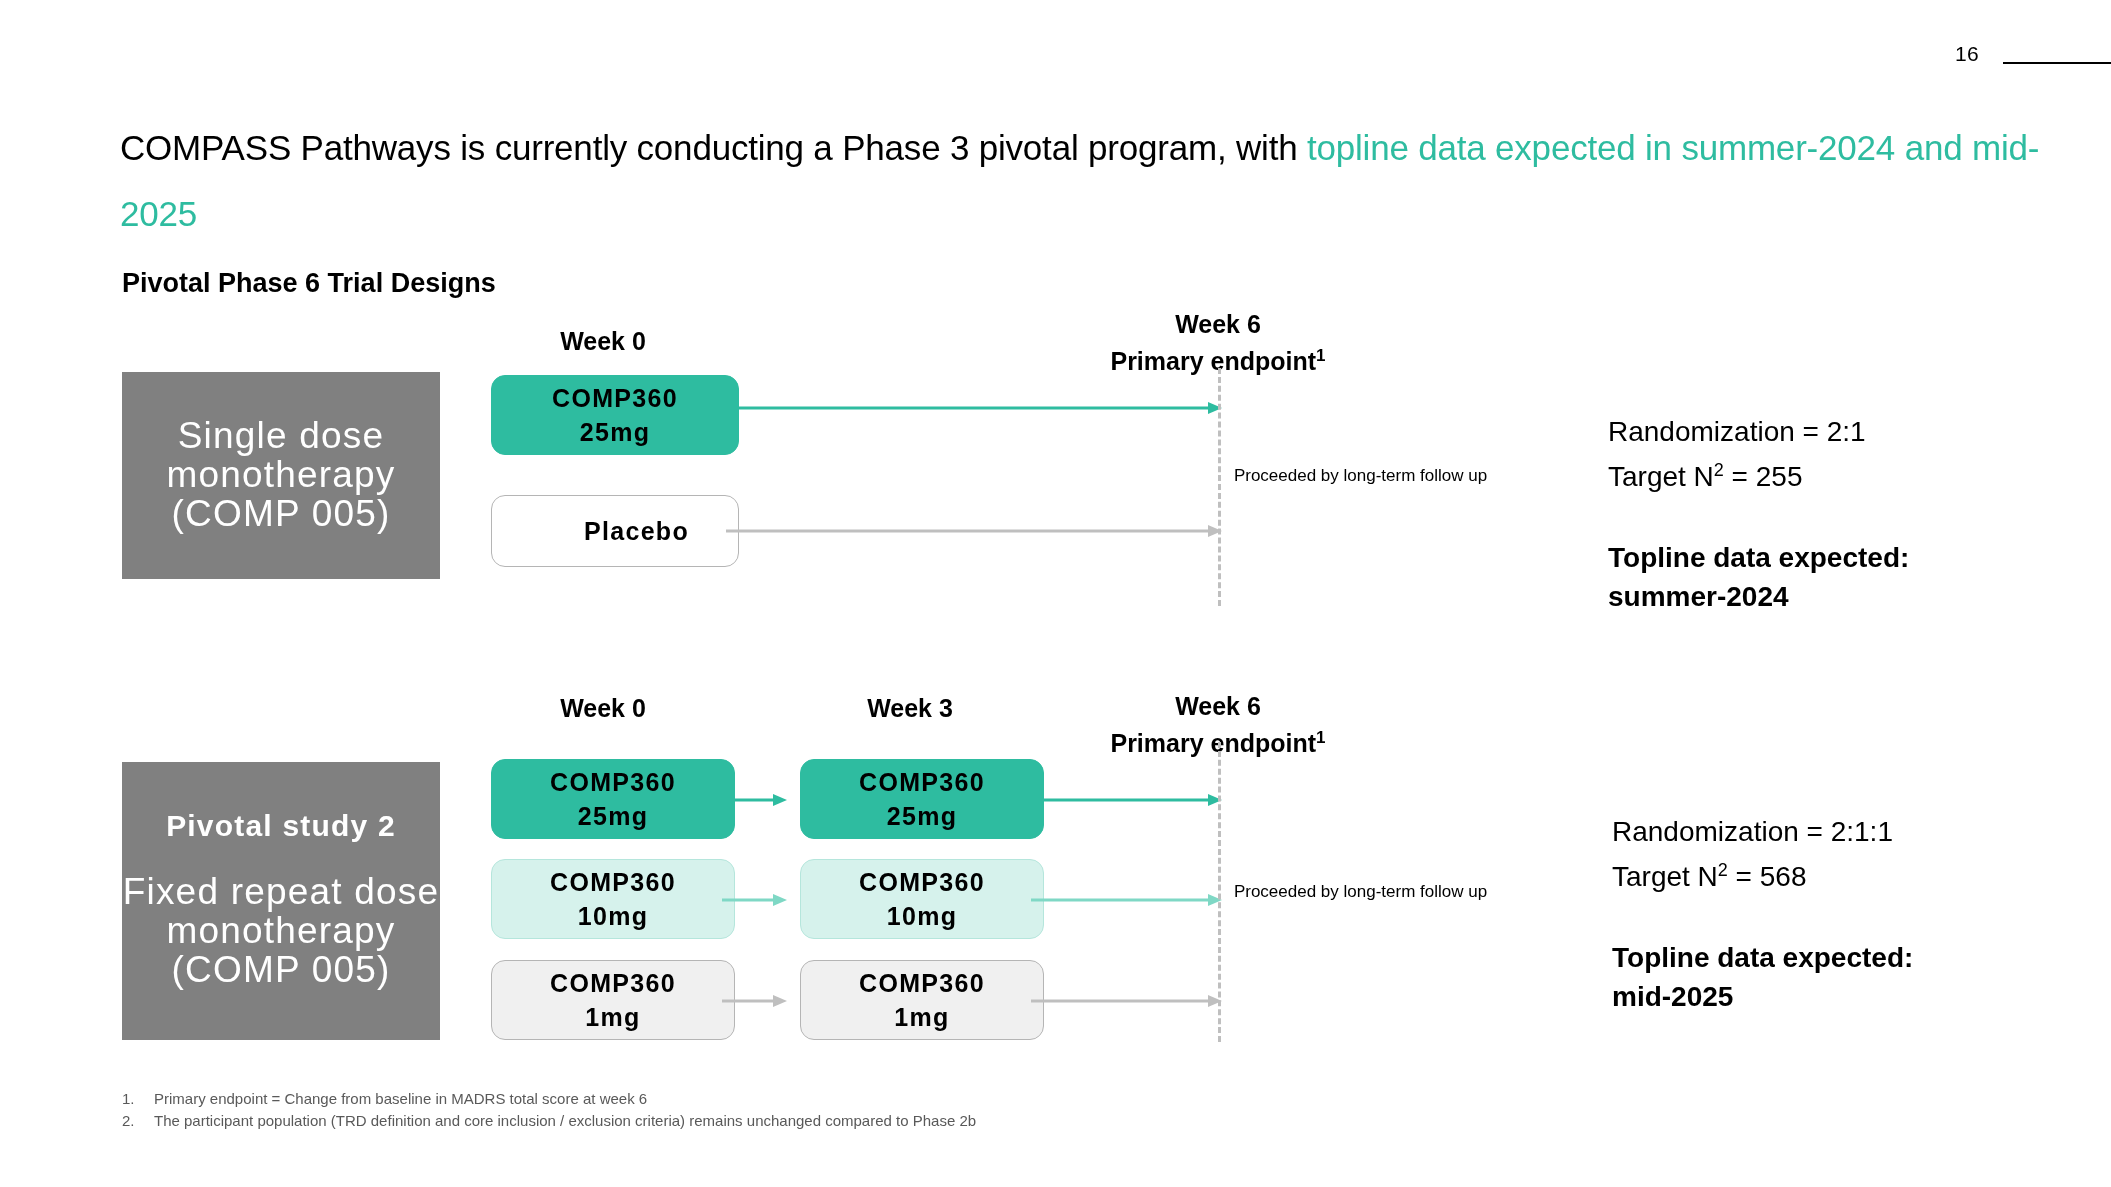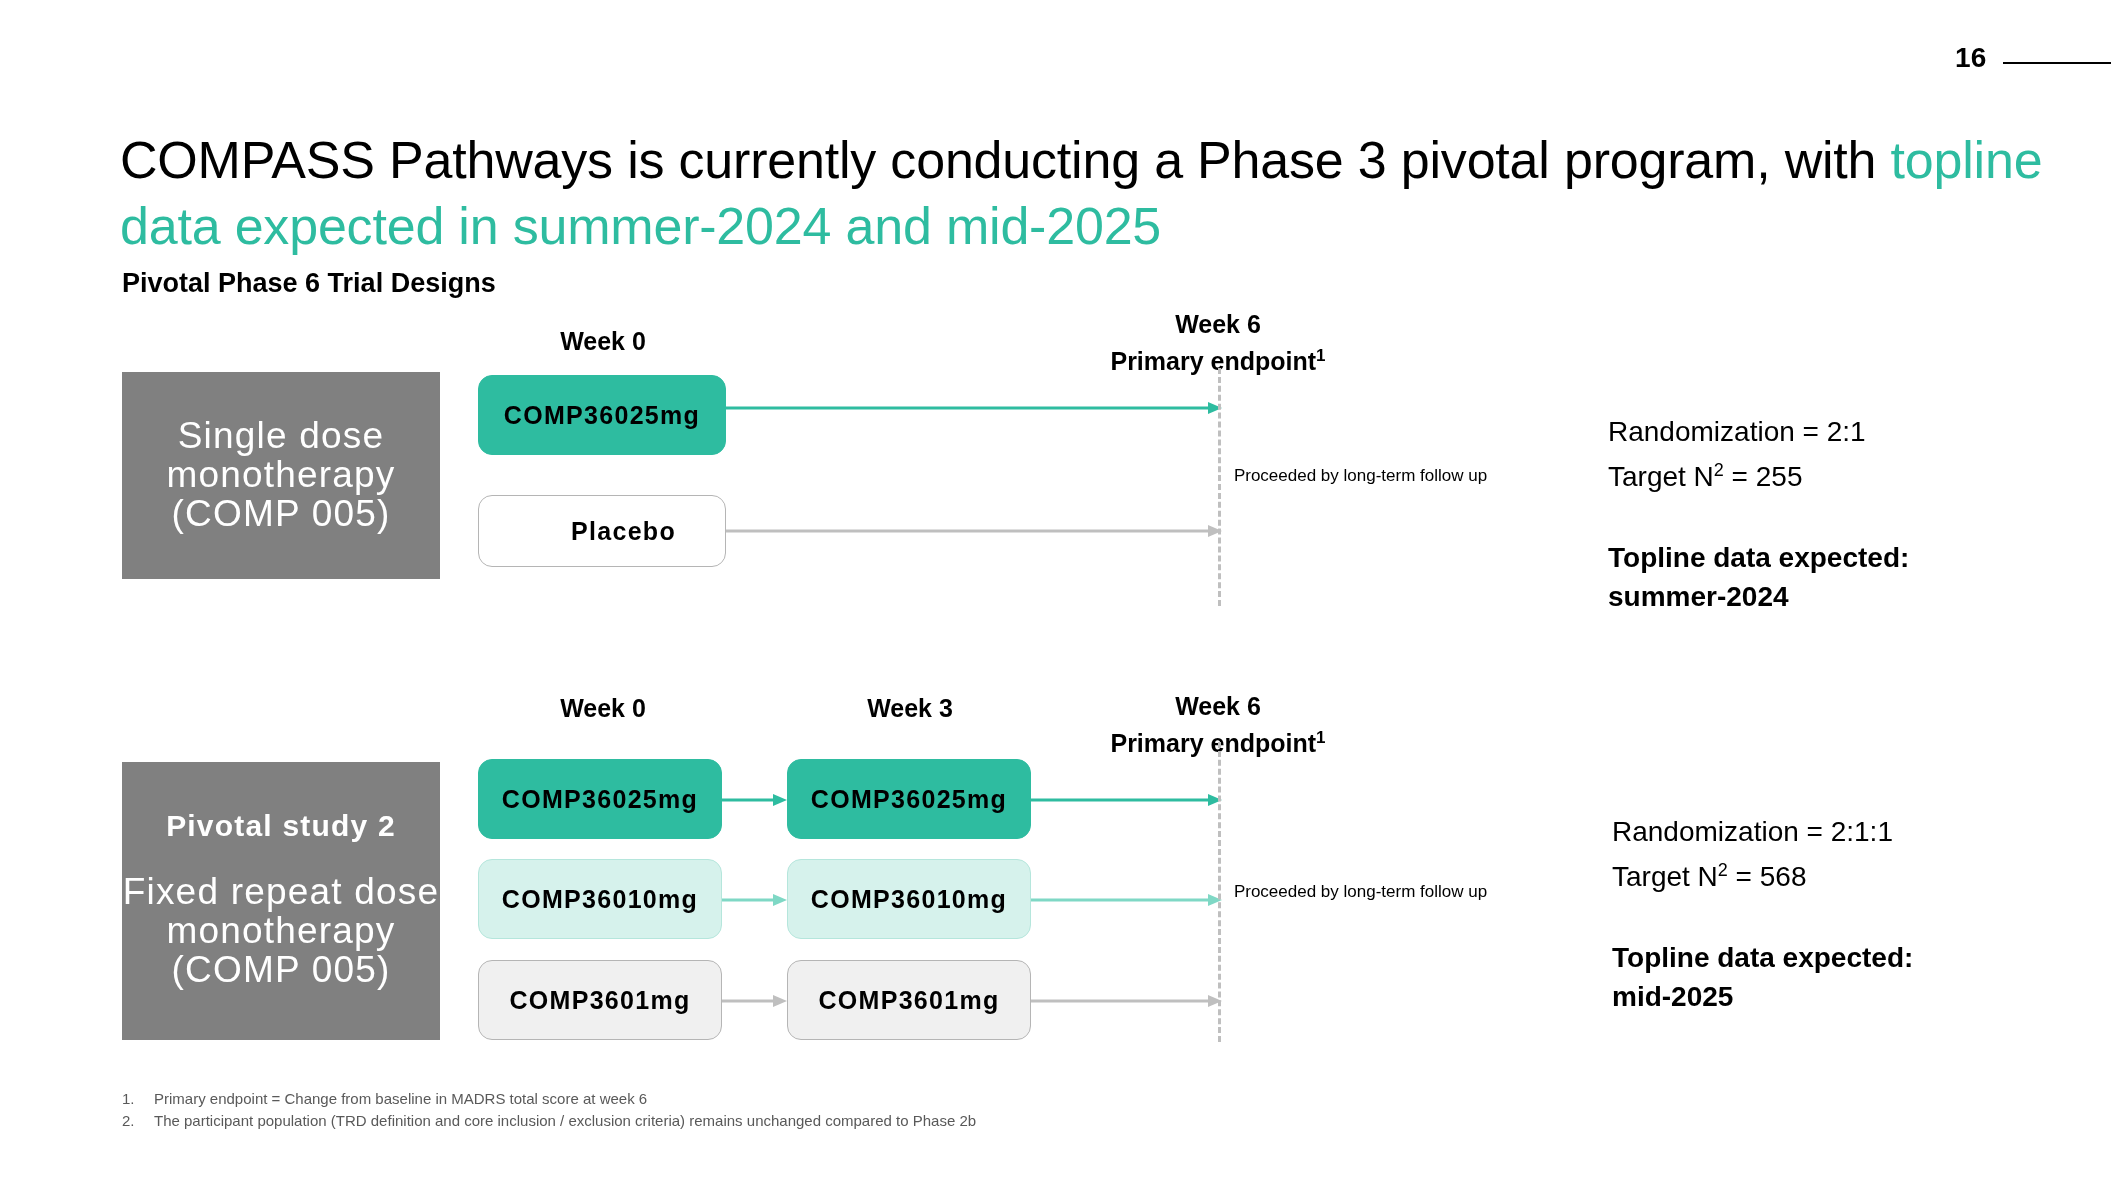--- a/index.html
+++ b/index.html
@@ -17,39 +17,39 @@
     height: 1187px;
     background: #ffffff;
     overflow: hidden;
   }
 
   
   .page-num {
     position: absolute;
     left: 1955px;
     top: 42px;
-    font-size: 28px;
-    font-weight: bold;
+    font-size: 21px;
+    font-weight: normal;
     letter-spacing: .3px;
   }
   .page-rule {
     position: absolute;
     left: 2003px;
     top: 62px;
     width: 108px;
     height: 2px;
     background: #000000;
   }
 
   .title {
     position: absolute;
     left: 120px;
     top: 92px;
     width: 1930px;
-    font-size: 52px;
+    font-size: 35px;
     line-height: 66px;
     font-weight: normal;
     color: #000000;
     letter-spacing: -0.2px;
   }
   .title .accent { color: #2ebca0; }
 
   .subtitle {
     position: absolute;
     left: 122px;
@@ -87,28 +87,29 @@
     text-align: center;
     line-height: 32px;
   }
   .wk-label sup { font-size: 17px; }
 
   .tbox {
     position: absolute;
     box-sizing: border-box;
     border-radius: 14px;
     display: flex;
-    flex-direction: row;
+    flex-direction: column;
     align-items: center;
     justify-content: center;
     font-size: 25px;
     font-weight: bold;
     letter-spacing: 1.3px;
     line-height: 34px;
     color: #000000;
+    margin-left: 13px;
   }
   .tbox.teal   { background: #2ebca0; border: 1px solid #2ebca0; }
   .tbox.mint   { background: #d6f2ec; border: 1px solid #b5e6dc; }
   .tbox.white  { background: #ffffff; border: 1px solid #b5b5b5; }
   .tbox.gray   { background: #f0f0f0; border: 1px solid #b5b5b5; }
 
   .connector { position: absolute; }
 
   .dashline {
     position: absolute;

